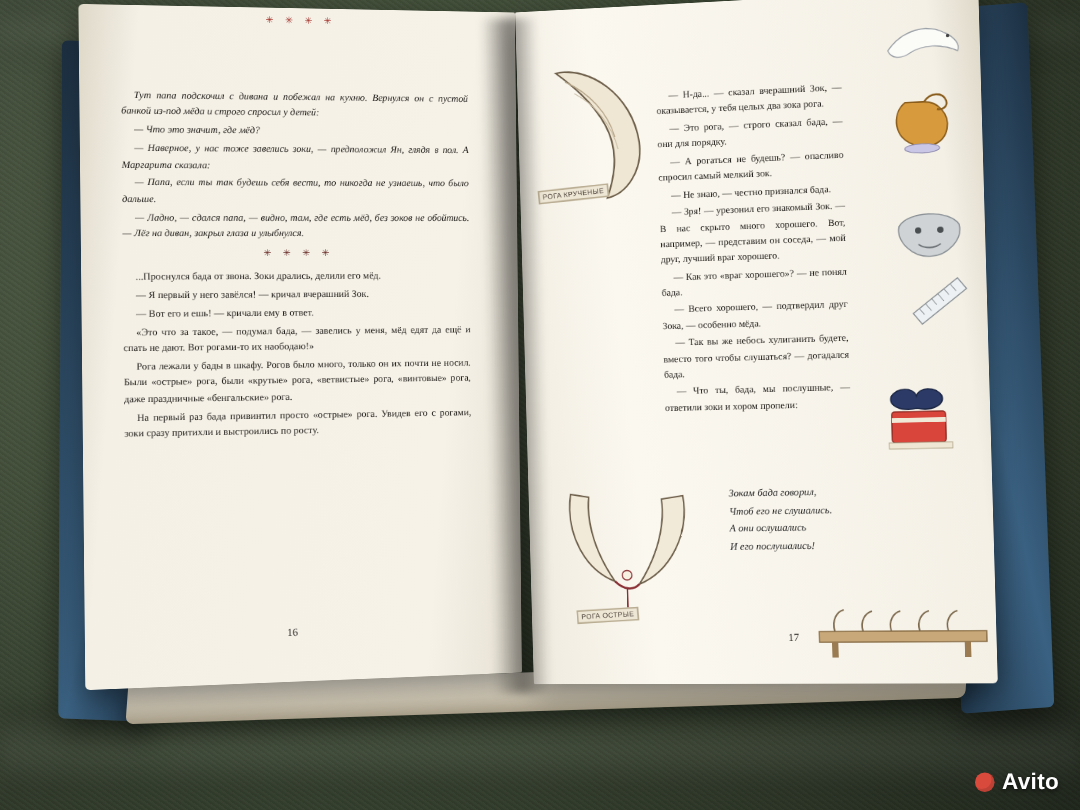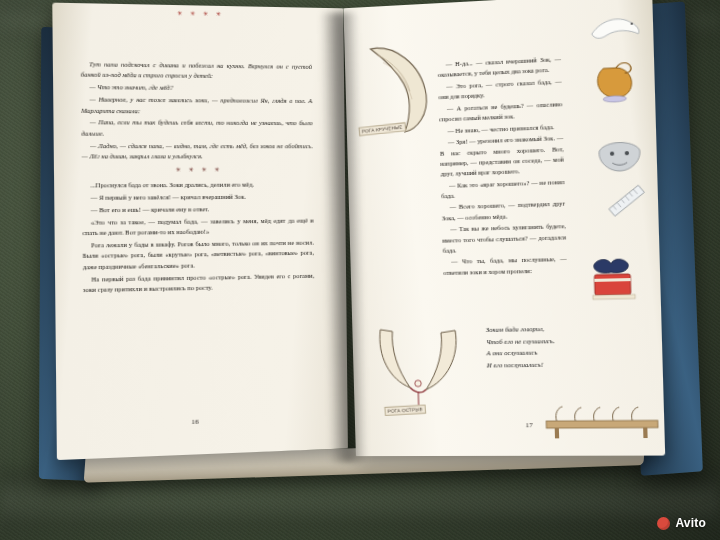--- a/index.html
+++ b/index.html
@@ -216,21 +216,21 @@
     font-weight: bold;
     letter-spacing: 0.2px;
     text-shadow: 0 1px 3px rgba(0,0,0,0.6);
   }
   .wm-dot {
     width: 13px; height: 13px;
     border-radius: 50%;
     background: #d94a3d;
     box-shadow: inset -2px -2px 0 rgba(0,0,0,0.12);
   }
-  .wm-sub { font-size: 12px; }
+  .wm-sub { font-size: 15px; }
 </style>
 </head>
 <body>
 
 <div id="scene">
   <div class="cloth"></div>
   <div class="cloth-fold" style="top:470px"></div>
   <div class="cloth-fold" style="top:0px;height:40px;opacity:.6"></div>
 
   <div id="book">

